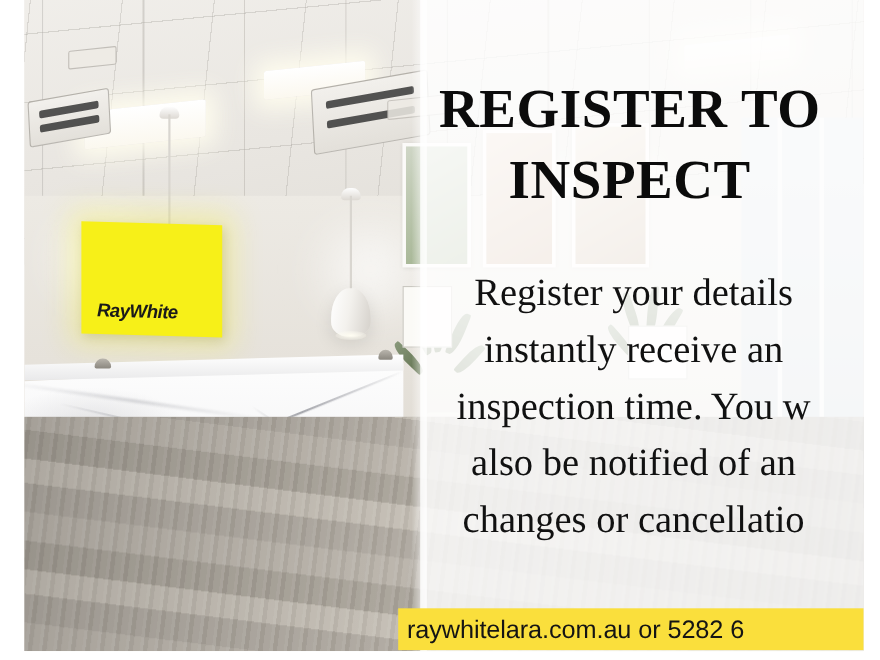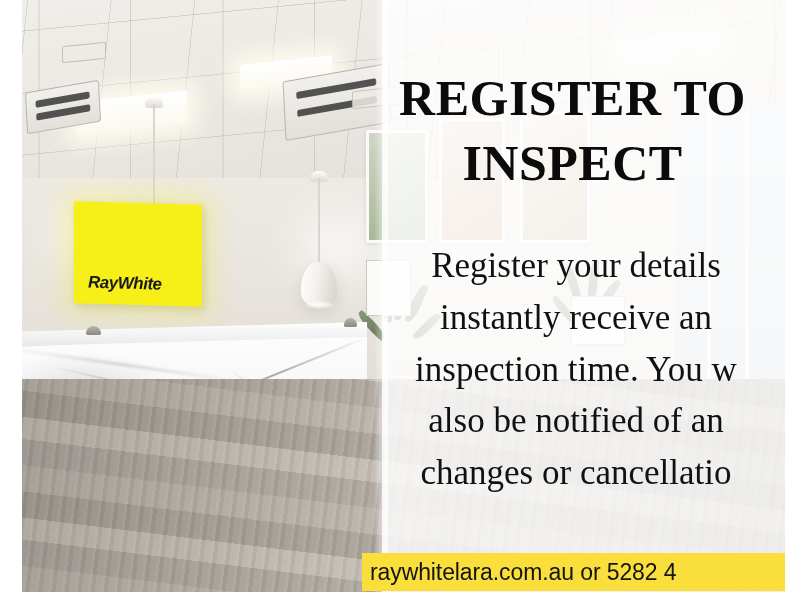--- a/index.html
+++ b/index.html
@@ -489,16 +489,16 @@
     <div class="bodycopy">
       <span>Register your details</span>
       <span>instantly receive an</span>
       <span>inspection time. You w</span>
       <span>also be notified of an</span>
       <span>changes or cancellatio</span>
     </div>
   </div>
 
   <div class="contact-bar">
-    <span class="txt">raywhitelara.com.au or 5282 4</span>
+    <span class="txt">raywhitelara.com.au or 5282 6</span>
   </div>
 
 </div>
 
 </body></html>

